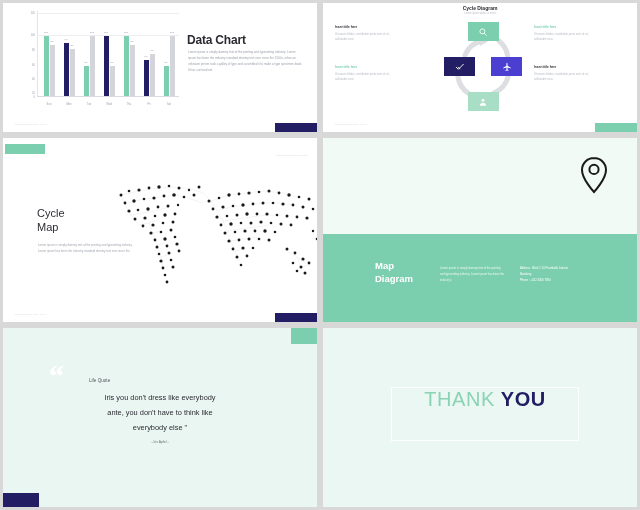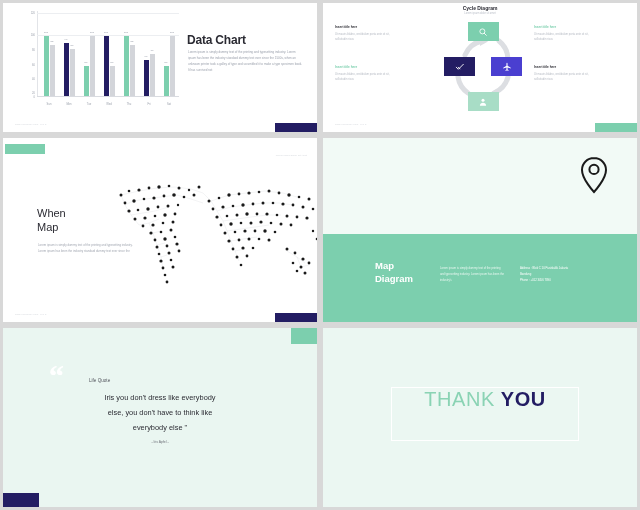--- a/index.html
+++ b/index.html
@@ -295,21 +295,21 @@
   </div>
 
   <div class="cell">
     <div class="slide">
 
       <div class="acc acc-mint" style="left:2px;top:6px;width:40px;height:10px;"></div>
 
       <div class="wm-tag">Lorem Ipsum Dolor Sit Amet</div>
 
       <div class="wm-title">
-        <div>When</div>
+        <div>Cycle</div>
         <div>Map</div>
       </div>
       <div class="wm-body">Lorem ipsum is simply dummy text of the printing and typesetting industry. Lorem ipsum has been the industry standard dummy text ever since the</div>
 
       <svg class="wm-map" viewBox="0 0 230 115">
         <g stroke="#cfd2d7" stroke-width="0.25" fill="none">
           <path d="M30 22 L48 18 L66 15 L84 14 L100 16 M30 22 L34 32 L42 28 L55 26 L70 24 L86 22 M34 32 L40 42 L52 40 L64 38 L78 34 M40 42 L48 52 L58 50 L68 46 M58 50 L62 60 L70 58 M62 60 L66 72 L74 70 M66 72 L70 84 L76 82 M70 84 L72 96"></path>
           <path d="M120 28 L138 22 L156 20 L174 18 L192 20 L206 24 M120 28 L126 38 L140 34 L156 32 L172 30 L188 30 L202 32 M126 38 L132 48 L146 46 L160 44 L176 42 L190 42 M132 48 L136 58 L150 56 L164 54 L178 52 M136 58 L140 68 L152 66 L166 64 M140 68 L144 78 L154 76 M144 78 L148 88"></path>
           <path d="M196 78 L206 84 L214 90 M206 84 L210 94 L218 92"></path>
           <path d="M100 16 L112 20 L120 28 M86 22 L100 26 L112 30"></path>
@@ -470,21 +470,21 @@
   <div class="cell">
     <div class="slide mintwash">
 
       <div class="acc acc-mint" style="right:0;top:0;width:26px;height:16px;"></div>
 
       <div class="q-mark">“</div>
       <div class="q-label">Life Quote</div>
 
       <div class="q-text">
         <div>Iris you don't dress like everybody</div>
-        <div>else, you don't have to think like</div>
+        <div>ante, you don't have to think like</div>
         <div>everybody  else "</div>
       </div>
 
       <div class="q-by">- Iris Apfel -</div>
 
       <div class="acc acc-navy" style="left:0;bottom:0;width:36px;height:14px;"></div>
     </div>
   </div>
 
   <div class="cell">

